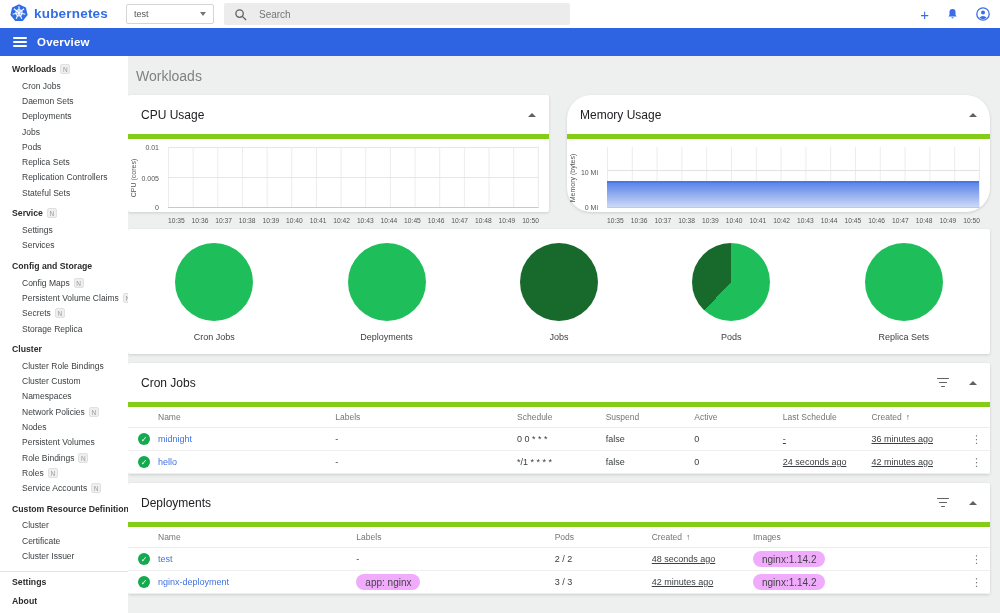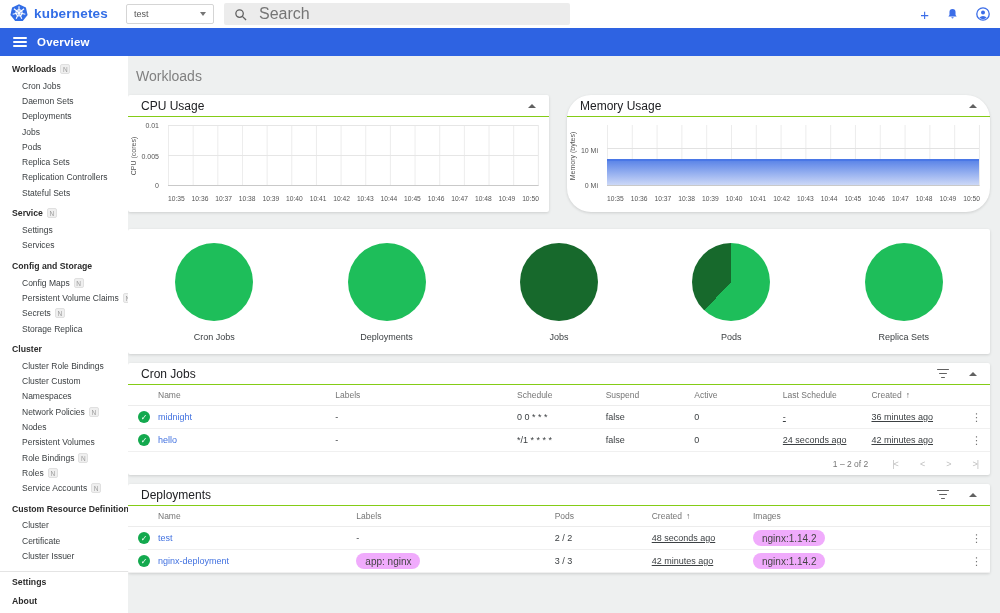--- a/index.html
+++ b/index.html
@@ -6,21 +6,21 @@
   html,body { width:1000px; height:613px; overflow:hidden; font-family:"Liberation Sans", sans-serif; background:#eef0f0; }
 
   
   .topbar { position:absolute; left:0; top:0; width:1000px; height:28px; background:#fff; z-index:30; }
   .brand { position:absolute; left:10px; top:4px; display:flex; align-items:center; gap:6px; cursor:pointer; }
   .brand-text { color:#326de6; font-weight:bold; font-size:13.5px; letter-spacing:.2px; }
   .ns-select { position:absolute; left:126px; top:4px; width:88px; height:20px; border:1px solid #d5d5d5; border-radius:2px; background:#fff; display:flex; align-items:center; justify-content:space-between; padding:0 7px; cursor:pointer; }
   .ns-select .ns-val { font-size:9px; color:#555; }
   .caret-down { width:0; height:0; border-left:3.5px solid transparent; border-right:3.5px solid transparent; border-top:4px solid #757575; }
   .searchbar { position:absolute; left:224px; top:3px; width:346px; height:22px; background:#ececec; border-radius:2px; display:flex; align-items:center; padding:0 10px; gap:12px; }
-  .searchbar input { border:none; outline:none; background:transparent; font-size:16px; color:#333; flex:1; font-family:"Liberation Sans",sans-serif; }
+  .searchbar input { border:none; outline:none; background:transparent; font-size:10px; color:#333; flex:1; font-family:"Liberation Sans",sans-serif; }
   .searchbar input::placeholder { color:#757575; }
   .top-actions { position:absolute; right:10px; top:0; height:28px; display:flex; align-items:center; gap:17px; }
   .plus-icon { color:#3b6de8; font-size:15px; font-weight:400; line-height:1; cursor:pointer; }
   .icon-btn { cursor:pointer; display:flex; align-items:center; }
 
   
   .toolbar { position:absolute; left:0; top:28px; width:1000px; height:28px; background:#2e63e2; z-index:30; display:flex; align-items:center; }
   .hamburger { margin-left:13px; width:14px; cursor:pointer; }
   .hamburger div { height:1.7px; background:#fff; margin:2.5px 0; border-radius:1px; }
   .toolbar-title { color:#fff; font-size:11.5px; font-weight:bold; margin-left:10px; letter-spacing:.2px; }
@@ -31,21 +31,21 @@
   .nav-group-label { display:flex; align-items:center; padding:5px 6px 4px 12px; font-size:8.7px; font-weight:bold; color:#2b2b2b; white-space:nowrap; }
   .nav-item { display:flex; align-items:center; height:15.3px; padding-left:22px; font-size:8.5px; color:#3c4043; white-space:nowrap; cursor:pointer; list-style:none; }
   .nbadge { display:inline-block; margin-left:4px; min-width:10px; height:10px; line-height:10px; text-align:center; font-size:6.5px; font-weight:normal; color:#9a9a9a; background:#efefef; border:1px solid #e0e0e0; border-radius:2px; padding:0 1px; }
   .side-divider { border-top:1px solid #e4e4e4; margin:7px 0 5px 0; }
   .nav-footer-item { display:flex; align-items:flex-start; height:19px; padding-left:12px; font-size:8.7px; font-weight:bold; color:#2b2b2b; cursor:pointer; }
 
   
   .main { position:absolute; left:128px; top:56px; right:0; bottom:0; background:#eef0f0; padding-right:10px; overflow:hidden; }
   .page-title { font-size:14px; color:#808080; margin:12px 0 11px 8px; }
   .card { background:#fff; border-radius:2px; box-shadow:0 1px 3px rgba(0,0,0,.14); }
-  .card-header { height:22px; display:flex; align-items:center; justify-content:space-between; padding:0 13px; border-bottom:1px solid #84cc16; }
+  .card-header { height:44px; display:flex; align-items:center; justify-content:space-between; padding:0 13px; border-bottom:5px solid #84cc16; }
   .card-title { font-size:12px; color:#202124; font-weight:500; }
   .caret-up { width:0; height:0; border-left:4px solid transparent; border-right:4px solid transparent; border-bottom:4.5px solid #616161; cursor:pointer; }
   .hdr-icons { display:flex; align-items:center; gap:20px; }
   .filter-icon { cursor:pointer; display:flex; flex-direction:column; align-items:center; gap:2.5px; }
   .filter-icon div { height:1.6px; background:#616161; border-radius:1px; }
   .fi-1{width:12px;} .fi-2{width:8px;} .fi-3{width:4px;}
 
   
   .charts-row { display:flex; gap:18px; }
   .chart-card { height:117px; }
@@ -422,29 +422,20 @@
           <span class="cj-name"><span class="name-link">hello</span></span>
           <span class="cj-labels">-</span>
           <span class="cj-sched">*/1 * * * *</span>
           <span class="cj-susp">false</span>
           <span class="cj-active">0</span>
           <span class="cj-last"><span class="u">24 seconds ago</span></span>
           <span class="cj-created"><span class="u">42 minutes ago</span></span>
           <span class="c-more">⋮</span>
         </div>
       </div>
-    <div class="pagination">
-      <span class="pg-text">1 – 2 of 2</span>
-      <span class="pg-icons">
-        <span>|&lt;</span>
-        <span>&lt;</span>
-        <span>&gt;</span>
-        <span>&gt;|</span>
-      </span>
-    </div>
   </section>
 
   <section class="card table-card">
     <div class="card-header">
       <span class="card-title">Deployments</span>
       <span class="hdr-icons">
         <span class="filter-icon">
             <div class="fi-1"></div>
             <div class="fi-2"></div>
             <div class="fi-3"></div>

